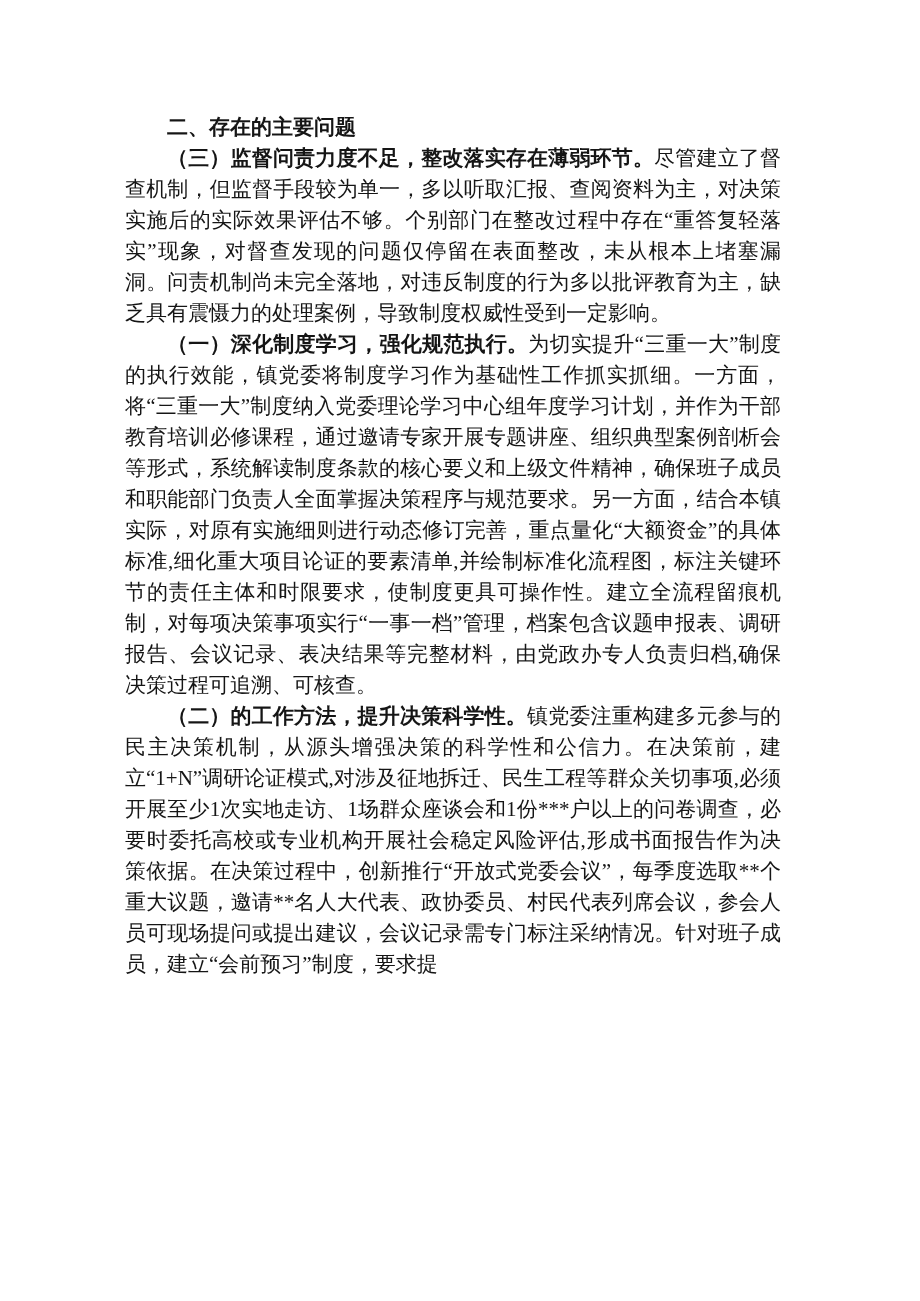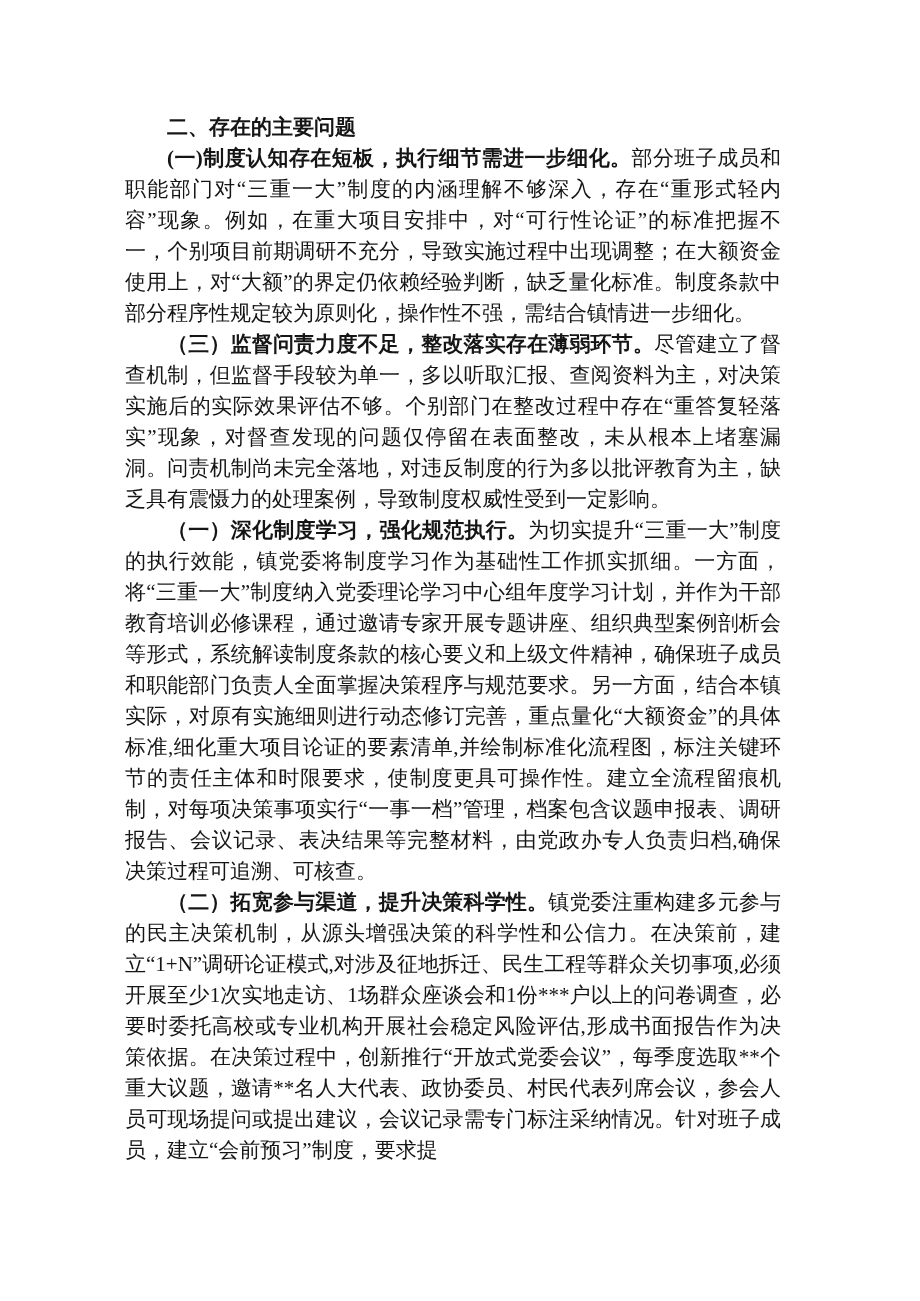--- a/index.html
+++ b/index.html
@@ -39,24 +39,23 @@
   }
 </style>
 </head>
 <body>
 
 <div class="page">
   <div class="content">
 
     <p class="heading">二、存在的主要问题</p>
 
-    <p class="para"><span class="lead">(一)制度认知存在短板，执行细节需进一步细化。</span><span>部分班子成员和职能部门对“三重一大”制度的内涵理解不够深入，存在“重形式轻内容”现象。例如，在重大项目安排中，对“可行性论证”的标准把握不一，个别项目前期调研不充分，导致实施过程中出现调整；在大额资金使用上，对“大额”的界定仍依赖经验判断，缺乏量化标准。制度条款中部分程序性规定较为原则化，操作性不强，需结合镇情进一步细化。</span></p>
 
 
     <p class="para"><span class="lead">（三）监督问责力度不足，整改落实存在薄弱环节。</span><span>尽管建立了督查机制，但监督手段较为单一，多以听取汇报、查阅资料为主，对决策实施后的实际效果评估不够。个别部门在整改过程中存在“重答复轻落实”现象，对督查发现的问题仅停留在表面整改，未从根本上堵塞漏洞。问责机制尚未完全落地，对违反制度的行为多以批评教育为主，缺乏具有震慑力的处理案例，导致制度权威性受到一定影响。</span></p>
 
 
     <p class="para"><span class="lead">（一）深化制度学习，强化规范执行。</span><span>为切实提升“三重一大”制度的执行效能，镇党委将制度学习作为基础性工作抓实抓细。一方面，将“三重一大”制度纳入党委理论学习中心组年度学习计划，并作为干部教育培训必修课程，通过邀请专家开展专题讲座、组织典型案例剖析会等形式，系统解读制度条款的核心要义和上级文件精神，确保班子成员和职能部门负责人全面掌握决策程序与规范要求。另一方面，结合本镇实际，对原有实施细则进行动态修订完善，重点量化“大额资金”的具体标准,细化重大项目论证的要素清单,并绘制标准化流程图，标注关键环节的责任主体和时限要求，使制度更具可操作性。建立全流程留痕机制，对每项决策事项实行“一事一档”管理，档案包含议题申报表、调研报告、会议记录、表决结果等完整材料，由党政办专人负责归档,确保决策过程可追溯、可核查。</span></p>
 
-    <p class="para"><span class="lead">（二）拓宽参与渠道，提升决策科学性。</span><span>镇党委注重构建多元参与的民主决策机制，从源头增强决策的科学性和公信力。在决策前，建立“1+N”调研论证模式,对涉及征地拆迁、民生工程等群众关切事项,必须开展至少1次实地走访、1场群众座谈会和1份***户以上的问卷调查，必要时委托高校或专业机构开展社会稳定风险评估,形成书面报告作为决策依据。在决策过程中，创新推行“开放式党委会议”，每季度选取**个重大议题，邀请**名人大代表、政协委员、村民代表列席会议，参会人员可现场提问或提出建议，会议记录需专门标注采纳情况。针对班子成员，建立“会前预习”制度，要求提</span></p>
+    <p class="para"><span class="lead">（二）的工作方法，提升决策科学性。</span><span>镇党委注重构建多元参与的民主决策机制，从源头增强决策的科学性和公信力。在决策前，建立“1+N”调研论证模式,对涉及征地拆迁、民生工程等群众关切事项,必须开展至少1次实地走访、1场群众座谈会和1份***户以上的问卷调查，必要时委托高校或专业机构开展社会稳定风险评估,形成书面报告作为决策依据。在决策过程中，创新推行“开放式党委会议”，每季度选取**个重大议题，邀请**名人大代表、政协委员、村民代表列席会议，参会人员可现场提问或提出建议，会议记录需专门标注采纳情况。针对班子成员，建立“会前预习”制度，要求提</span></p>
 
   </div>
 </div>
 
 </body></html>

